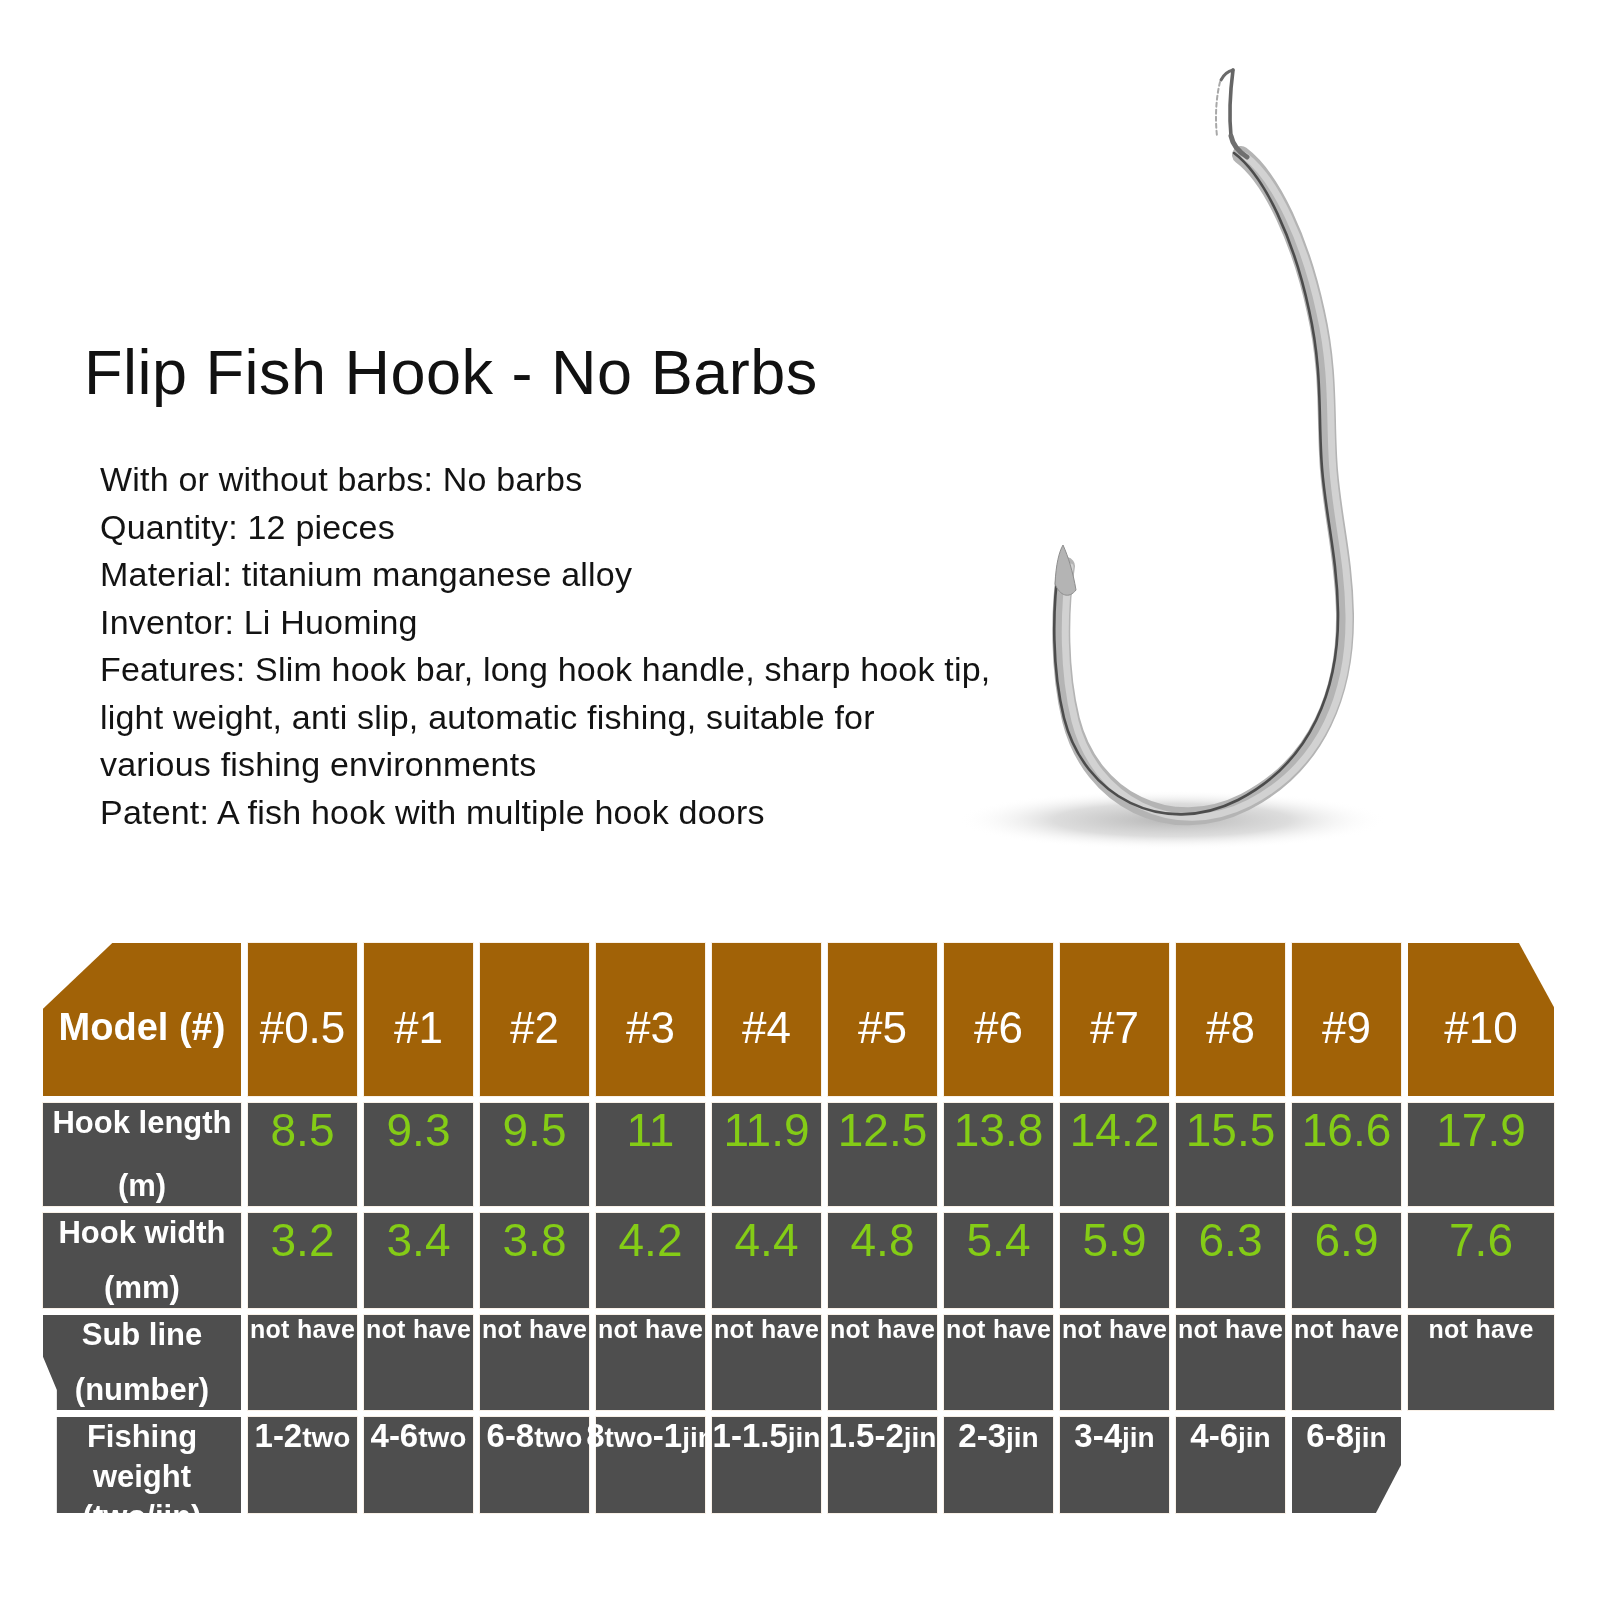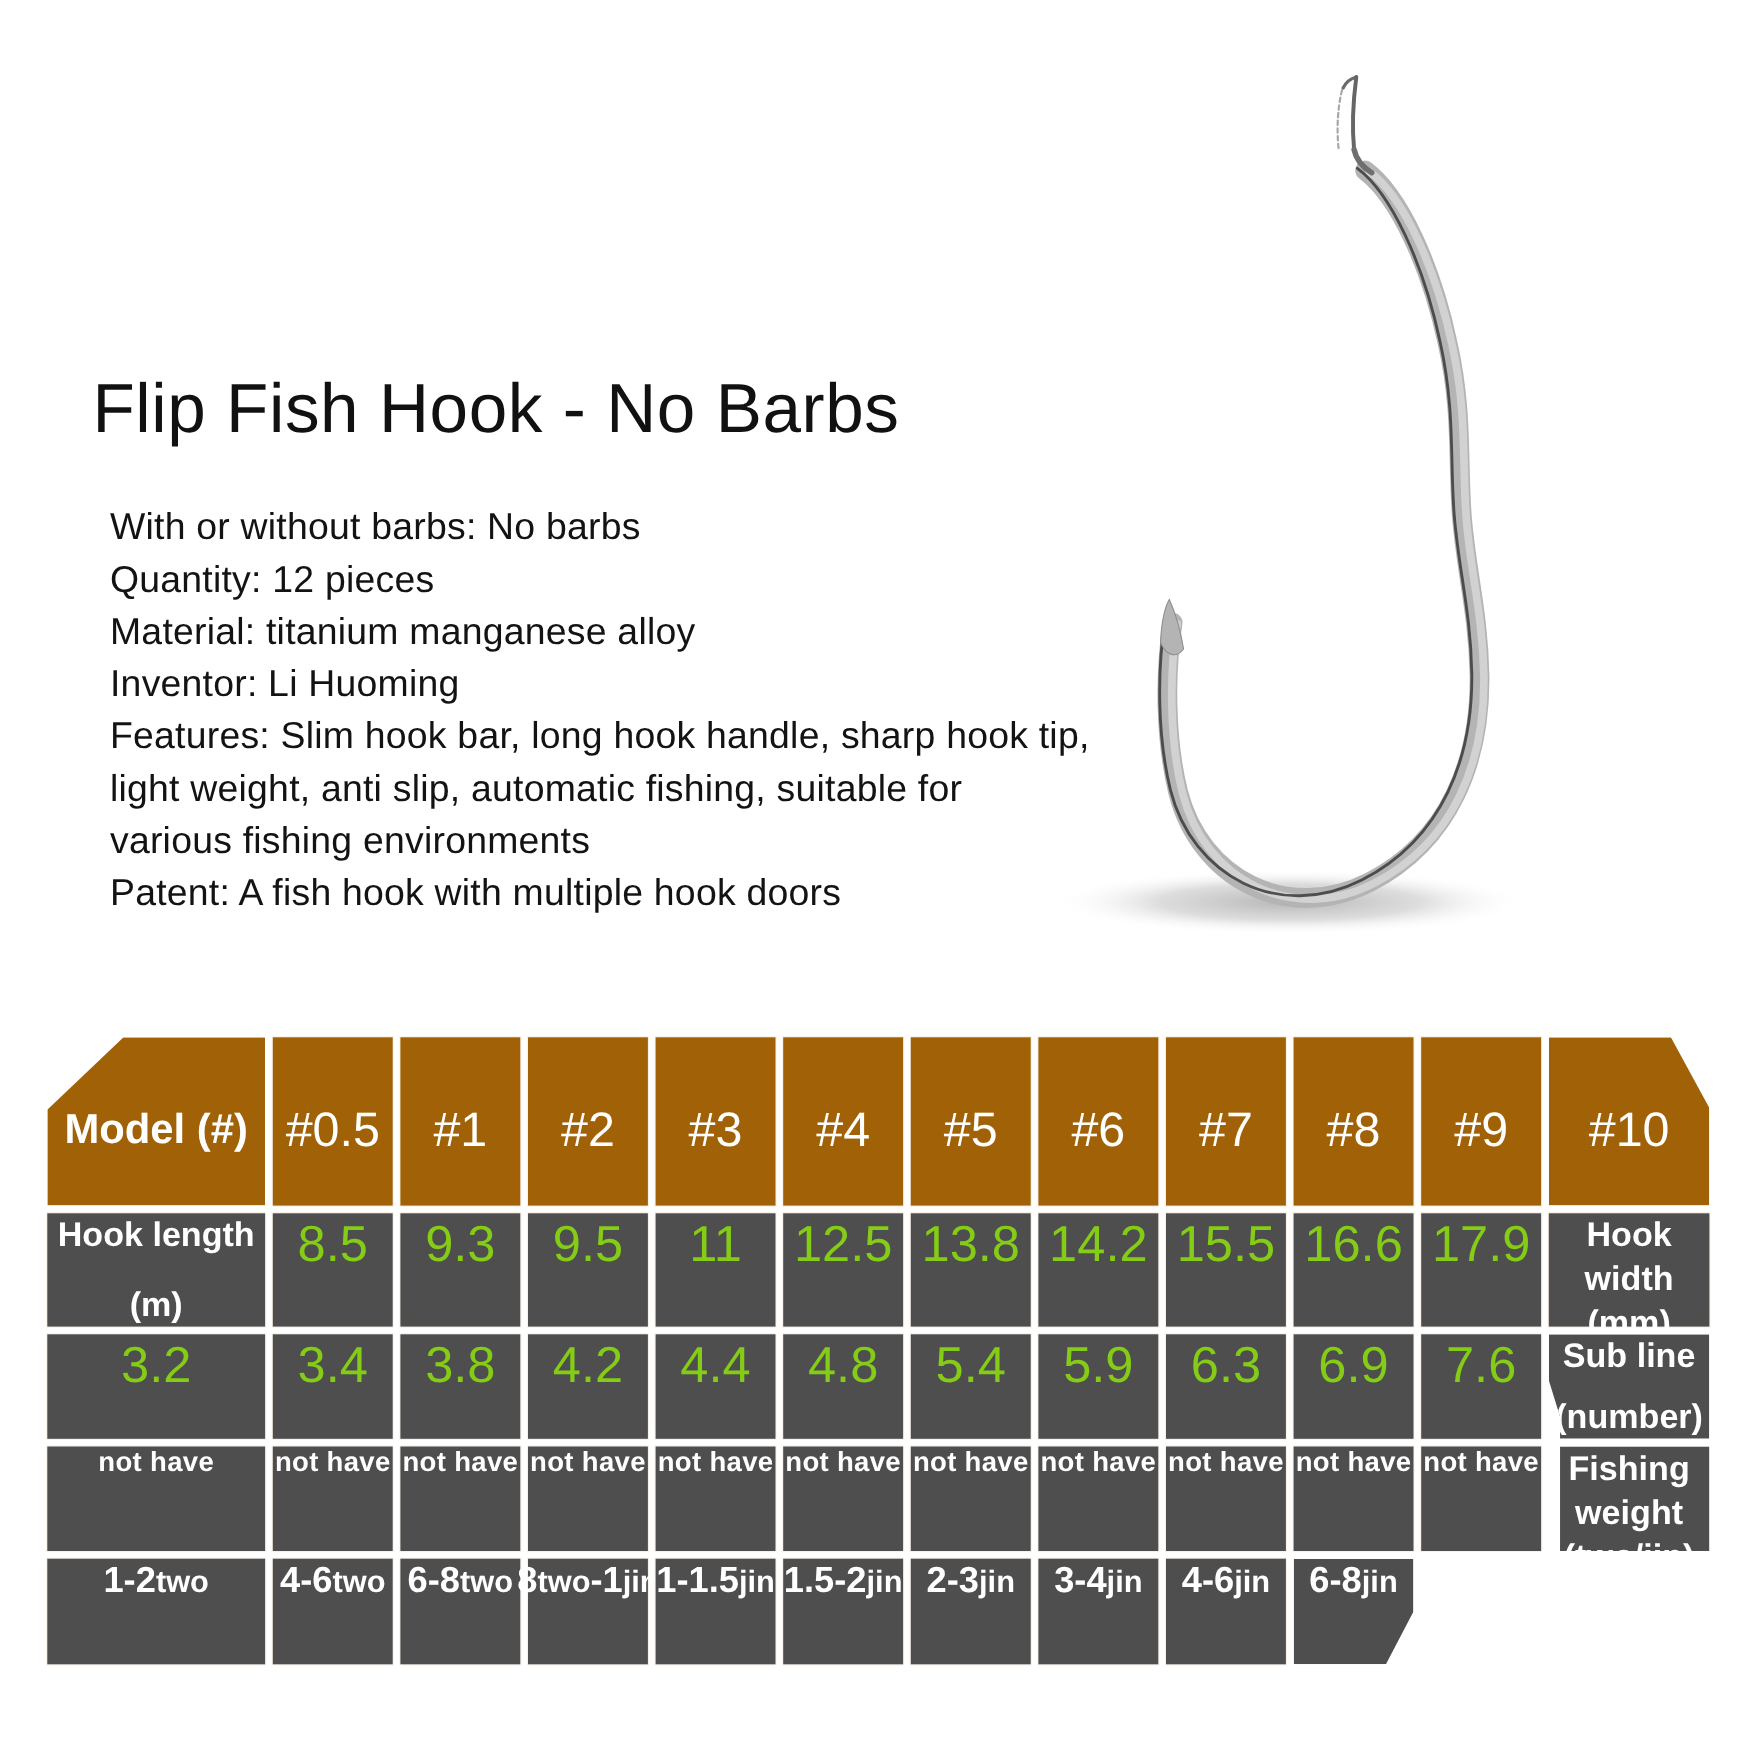--- a/index.html
+++ b/index.html
@@ -133,20 +133,23 @@
       <div class="cell gcell">
         <span class="num">9.3</span>
       </div>
       <div class="cell gcell">
         <span class="num">9.5</span>
       </div>
       <div class="cell gcell">
         <span class="num">11</span>
       </div>
       <div class="cell gcell">
+        <span class="num">11.9</span>
+      </div>
+      <div class="cell gcell">
         <span class="num">12.5</span>
       </div>
       <div class="cell gcell">
         <span class="num">13.8</span>
       </div>
       <div class="cell gcell">
         <span class="num">14.2</span>
       </div>
       <div class="cell gcell">
         <span class="num">15.5</span>

